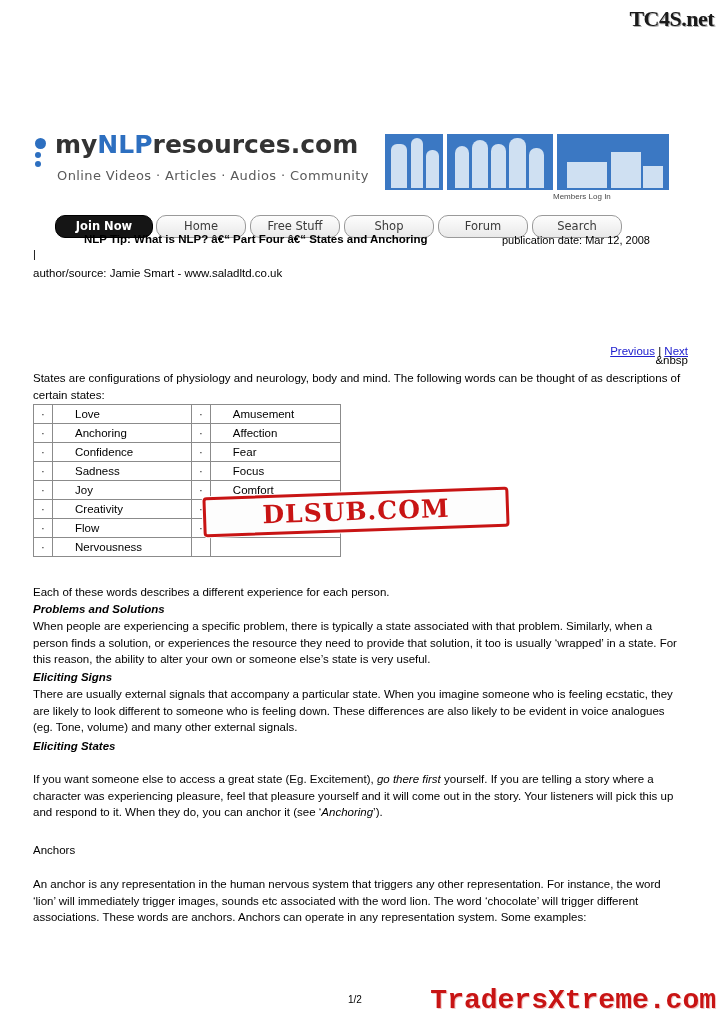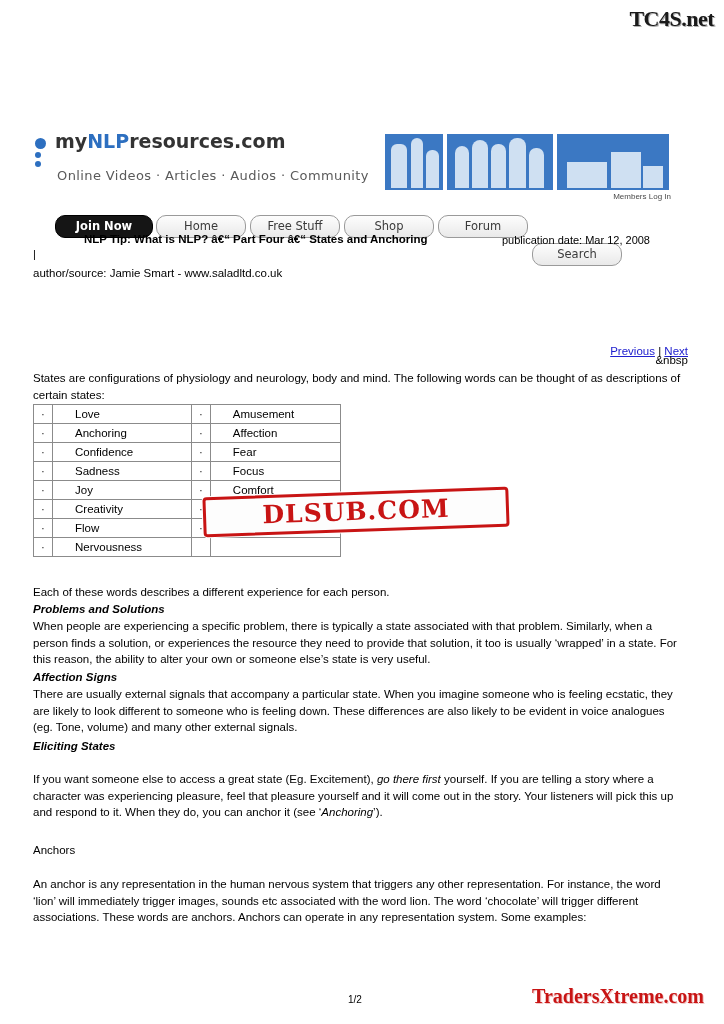--- a/index.html
+++ b/index.html
@@ -62,21 +62,21 @@
   .logo-dots span.big {
     width: 11px;
     height: 11px;
     background: #2d6fc0;
   }
   .logo-text {
     position: absolute;
     left: 22px;
     top: -2px;
     font-family: "DejaVu Sans", sans-serif;
-    font-size: 19px;
+    font-size: 25px;
     font-weight: bold;
     color: #333333;
     letter-spacing: 0px;
     white-space: nowrap;
   }
   .logo-text .blue {
     color: #2d6fc0;
   }
   .logo-sub {
     position: absolute;
@@ -103,21 +103,21 @@
     position: absolute;
     background: #cfe0f2;
   }
   .members-login {
     position: absolute;
     left: 520px;
     top: 60px;
     font-size: 8px;
     color: #4a4a4a;
     width: 118px;
-    text-align: right;
+    text-align: left;
   }
 
   
   .navbar {
     position: absolute;
     left: 55px;
     top: 215px;
     width: 570px;
     height: 22px;
   }
@@ -139,21 +139,21 @@
     width: 96px;
     background: #151515;
     color: #ffffff;
     font-weight: bold;
     border: 1px solid #000000;
   }
   .nav-btn.b2 { left: 101px; width: 88px; }
   .nav-btn.b3 { left: 195px; width: 88px; }
   .nav-btn.b4 { left: 289px; width: 88px; }
   .nav-btn.b5 { left: 383px; width: 88px; }
-  .nav-btn.b6 { left: 477px; width: 88px; margin-top: 28px; }
+  .nav-btn.b6 { left: 477px; width: 88px; }
 
   
   .article-title {
     position: absolute;
     left: 84px;
     top: 233px;
     font-size: 11.5px;
     font-weight: bold;
     color: #000000;
     white-space: nowrap;
@@ -283,25 +283,25 @@
   
   .page-num {
     position: absolute;
     left: 348px;
     top: 994px;
     font-size: 10px;
     color: #000000;
   }
   .traders {
     position: absolute;
-    right: 20px;
+    right: 8px;
     top: 985px;
-    font-family: Liberation Serif, serif;
-    font-weight: bold;
-    font-size: 20px;
+    font-family: Liberation Mono, monospace;
+    font-weight: bold;
+    font-size: 28px;
     color: #c81414;
     letter-spacing: 0px;
     text-shadow: 1px 1px 0 #f0c8c8;
     white-space: nowrap;
   }
 </style>
 </head>
 <body>
 
 <div class="tc4s">TC4S.net</div>
@@ -419,21 +419,21 @@
 </tbody>
   </table>
 
 <div class="dlsub">DLSUB.COM</div>
 
 <div class="para p-each">Each of these words describes a different experience for each person.</div>
 
 <div class="para h-probs">Problems and Solutions</div>
 <div class="para p-probs">When people are experiencing a specific problem, there is typically a state associated with that problem. Similarly, when a person finds a solution, or experiences the resource they need to provide that solution, it too is usually ‘wrapped’ in a state. For this reason, the ability to alter your own or someone else’s state is very useful.</div>
 
-<div class="para h-ext">Affection Signs</div>
+<div class="para h-ext">Eliciting Signs</div>
 <div class="para p-ext">There are usually external signals that accompany a particular state. When you imagine someone who is feeling ecstatic, they are likely to look different to someone who is feeling down. These differences are also likely to be evident in voice analogues (eg. Tone, volume) and many other external signals.</div>
 
 <div class="para h-elic">Eliciting States</div>
 <div class="para p-elic"><span>If you want someone else to access a great state (Eg. Excitement), </span><i>go there first</i><span> yourself. If you are telling a story where a character was experiencing pleasure, feel that pleasure yourself and it will come out in the story. Your listeners will pick this up and respond to it. When they do, you can anchor it (see ‘</span><i>Anchoring</i><span>’).</span></div>
 
 <div class="para h-anch">Anchors</div>
 <div class="para p-anch">An anchor is any representation in the human nervous system that triggers any other representation. For instance, the word ‘lion’ will immediately trigger images, sounds etc associated with the word lion. The word ‘chocolate’ will trigger different associations. These words are anchors. Anchors can operate in any representation system. Some examples:</div>
 
 <div class="page-num">1/2</div>
 <div class="traders">TradersXtreme.com</div>

